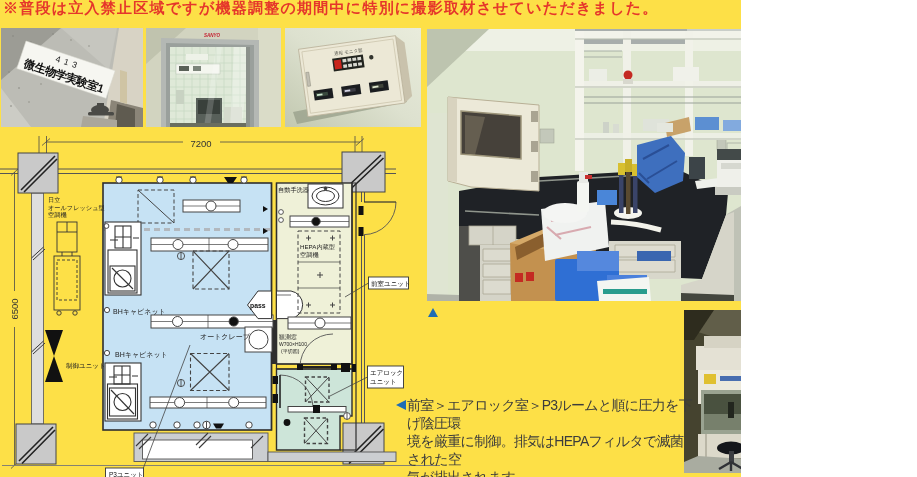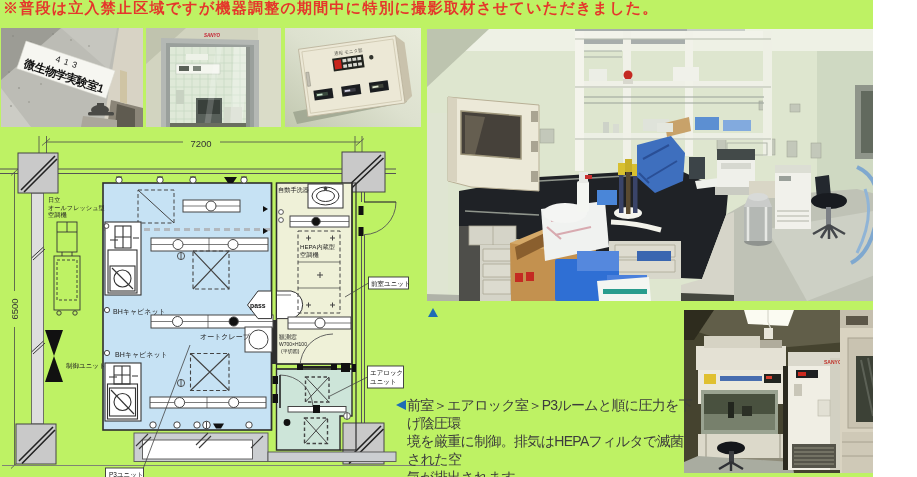--- a/index.html
+++ b/index.html
@@ -1,15 +1,15 @@
 <!DOCTYPE html>
 <html lang="ja"><head><meta charset="utf-8">
 <style>
 html,body{margin:0;padding:0}
-#page{position:relative;width:873px;height:477px;background:#bef264;overflow:hidden;
+#page{position:relative;width:741px;height:477px;background:#fde047;overflow:hidden;
  font-family:"Liberation Sans",sans-serif}
 .abs{position:absolute}
 </style></head>
 <body>
 <div id="page">
 
 <div class="abs" style="left:3px;top:-1.5px;width:914px;font-size:15px;font-weight:bold;color:#e5362b;letter-spacing:1.24px;white-space:nowrap">※普段は立入禁止区域ですが機器調整の期間中に特別に撮影取材させていただきました。</div>
 
 <svg class="abs" style="left:1px;top:28px" width="142" height="99" viewBox="0 0 142 99">
  <defs>

